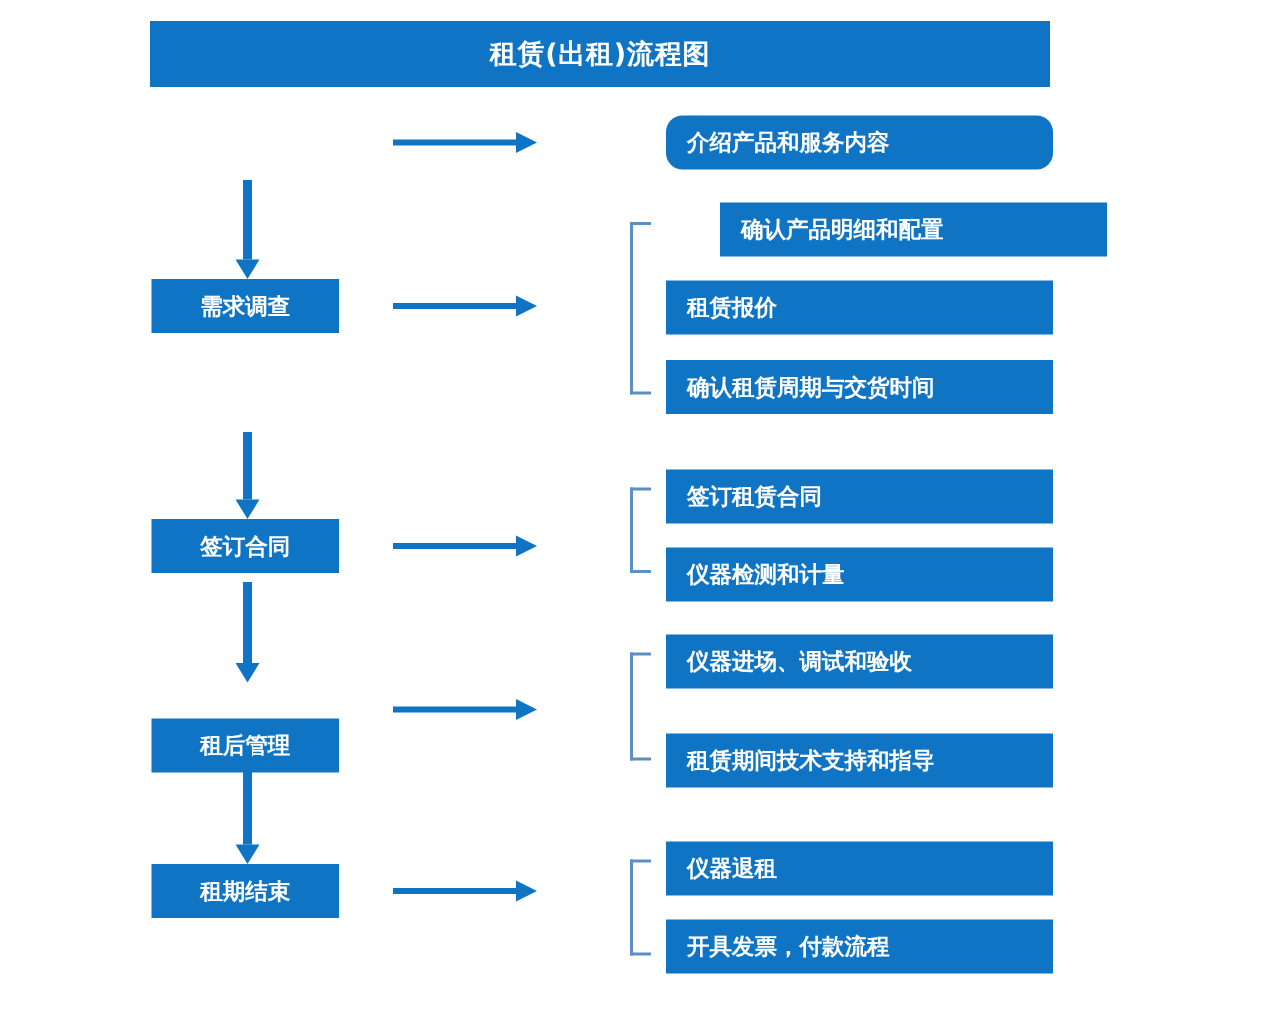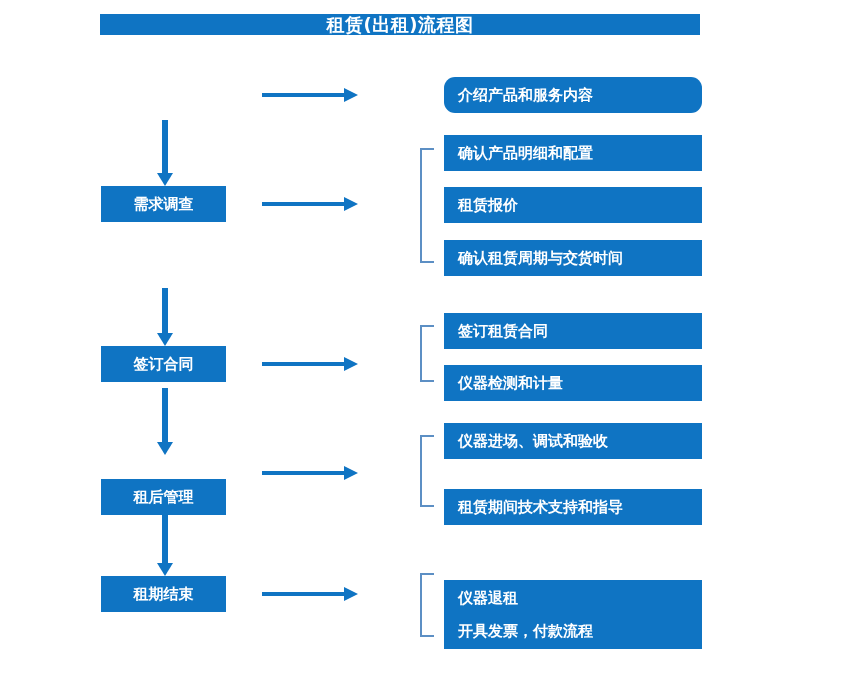--- a/index.html
+++ b/index.html
@@ -21,21 +21,21 @@
     top: 0;
     width: 844px;
     height: 688px;
   }
 
   .title-bar {
     position: absolute;
     left: 100px;
     top: 14px;
     width: 600px;
-    height: 21px;
+    height: 44px;
     background: #0f74c3;
     color: #ffffff;
     font-size: 18px;
     font-weight: bold;
     display: flex;
     align-items: center;
     justify-content: center;
     letter-spacing: 0.5px;
   }
 
@@ -182,26 +182,26 @@
     <div class="head"></div>
   </div>
 
   <div class="bracket" style="top:148px; height:115px;"></div>
   <div class="bracket" style="top:325px; height:57px;"></div>
   <div class="bracket" style="top:435px; height:72px;"></div>
   <div class="bracket" style="top:573px; height:64px;"></div>
 
   <div class="node right" style="top:77px;border-radius:11px;">介绍产品和服务内容</div>
 
-  <div class="node right" style="top:135px;">确认产品明细和配置</div>
+  <div class="node right" style="top:135px;margin-left:36px;">确认产品明细和配置</div>
   <div class="node right" style="top:187px;">租赁报价</div>
   <div class="node right" style="top:240px;">确认租赁周期与交货时间</div>
 
   <div class="node right" style="top:313px;">签订租赁合同</div>
   <div class="node right" style="top:365px;">仪器检测和计量</div>
 
   <div class="node right" style="top:423px;">仪器进场、调试和验收</div>
   <div class="node right" style="top:489px;">租赁期间技术支持和指导</div>
 
-  <div class="node right" style="top:561px;margin-top:19px;">仪器退租</div>
+  <div class="node right" style="top:561px;">仪器退租</div>
   <div class="node right" style="top:613px;">开具发票，付款流程</div>
 
 </div>
 
 </body></html>

